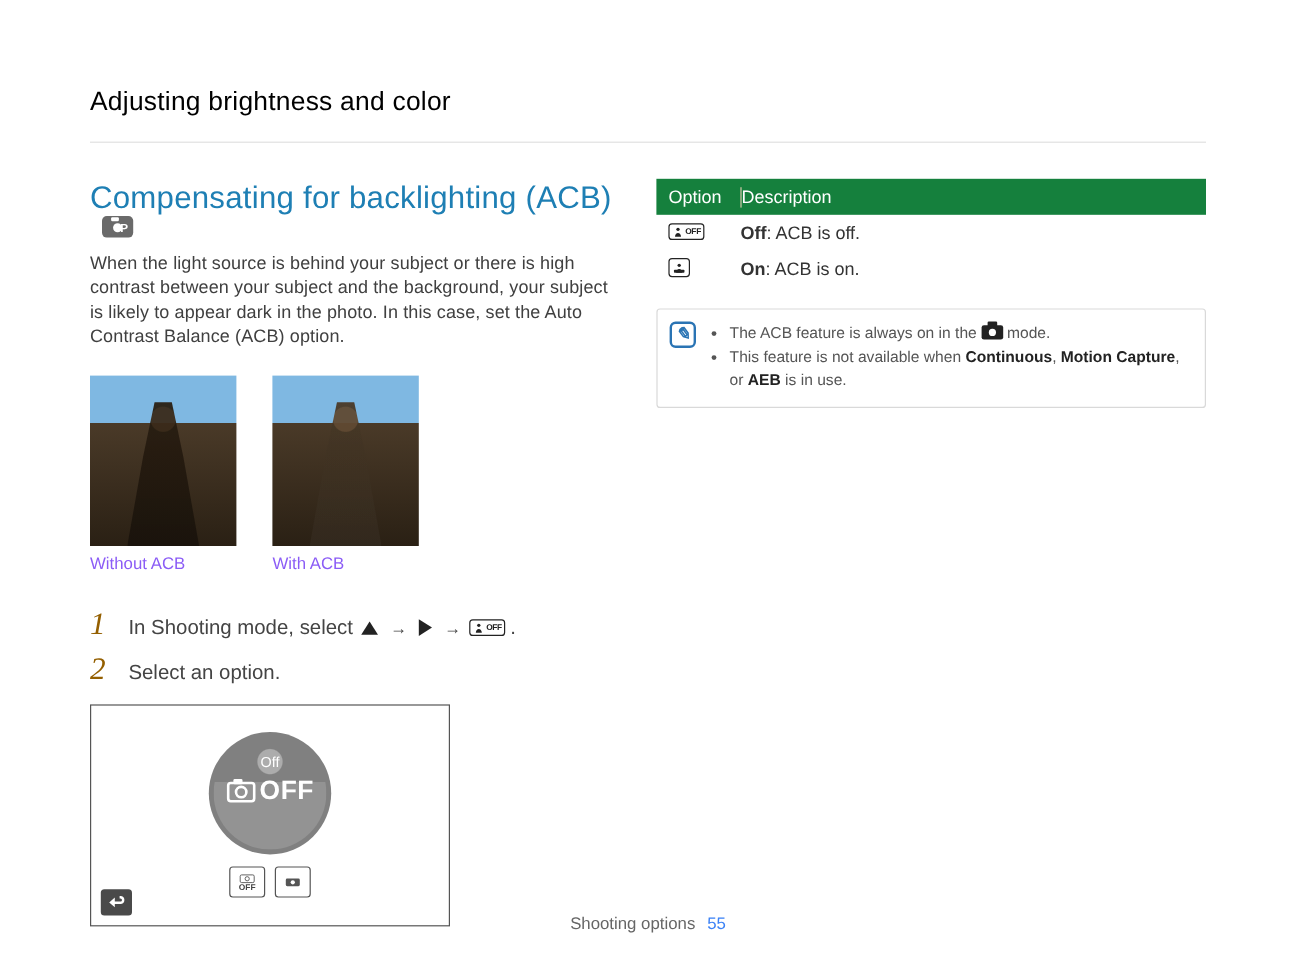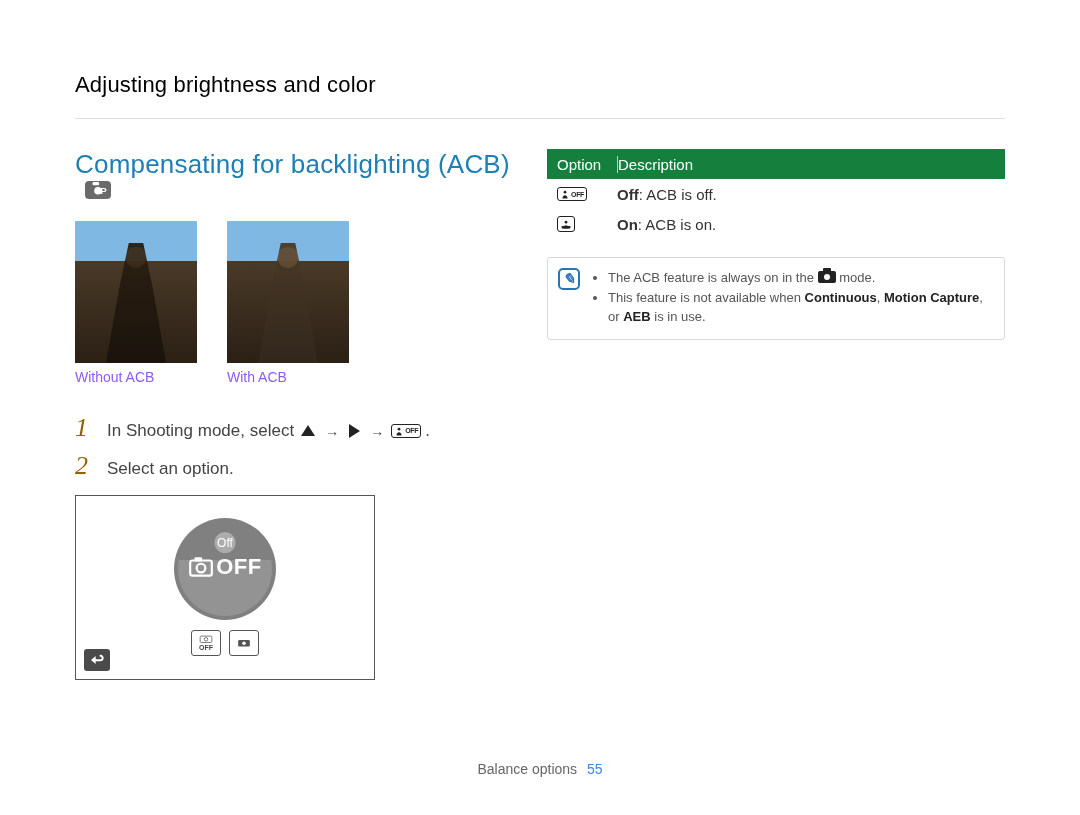--- a/index.html
+++ b/index.html
@@ -298,20 +298,21 @@
       <span class="mode-pill">
         <svg viewBox="0 0 24 16">
             <rect x="1" y="3" width="22" height="12" rx="2" fill="none"></rect>
             <circle cx="12" cy="9" r="3.5" fill="#fff"></circle>
             <rect x="7" y="1" width="6" height="3" rx="1" fill="#fff"></rect>
             <text x="20" y="12" font-size="9" fill="#fff" text-anchor="end" font-weight="bold">P</text>
           </svg>
       </span>
     </div>
 
+    <p class="intro">When the light source is behind your subject or there is high contrast between your subject and the background, your subject is likely to appear dark in the photo. In this case, set the Auto Contrast Balance (ACB) option.</p>
 
     <div class="thumbs">
       <div class="thumb">
         <div class="img dark"></div>
         <div class="cap">Without ACB</div>
       </div>
       <div class="thumb">
         <div class="img light"></div>
         <div class="cap">With ACB</div>
       </div>
@@ -425,15 +426,15 @@
         </li>
         <li>
           <span>This feature is not available when </span><b>Continuous</b><span>, </span><b>Motion Capture</b><span>, or </span><b>AEB</b><span> is in use.</span>
         </li>
       </ul>
     </div>
   </div>
 </div>
 
 <div class="footer">
-  <span>Balance options</span>
+  <span>Shooting options</span>
   <span class="pg">55</span>
 </div>
 
 </body></html>

